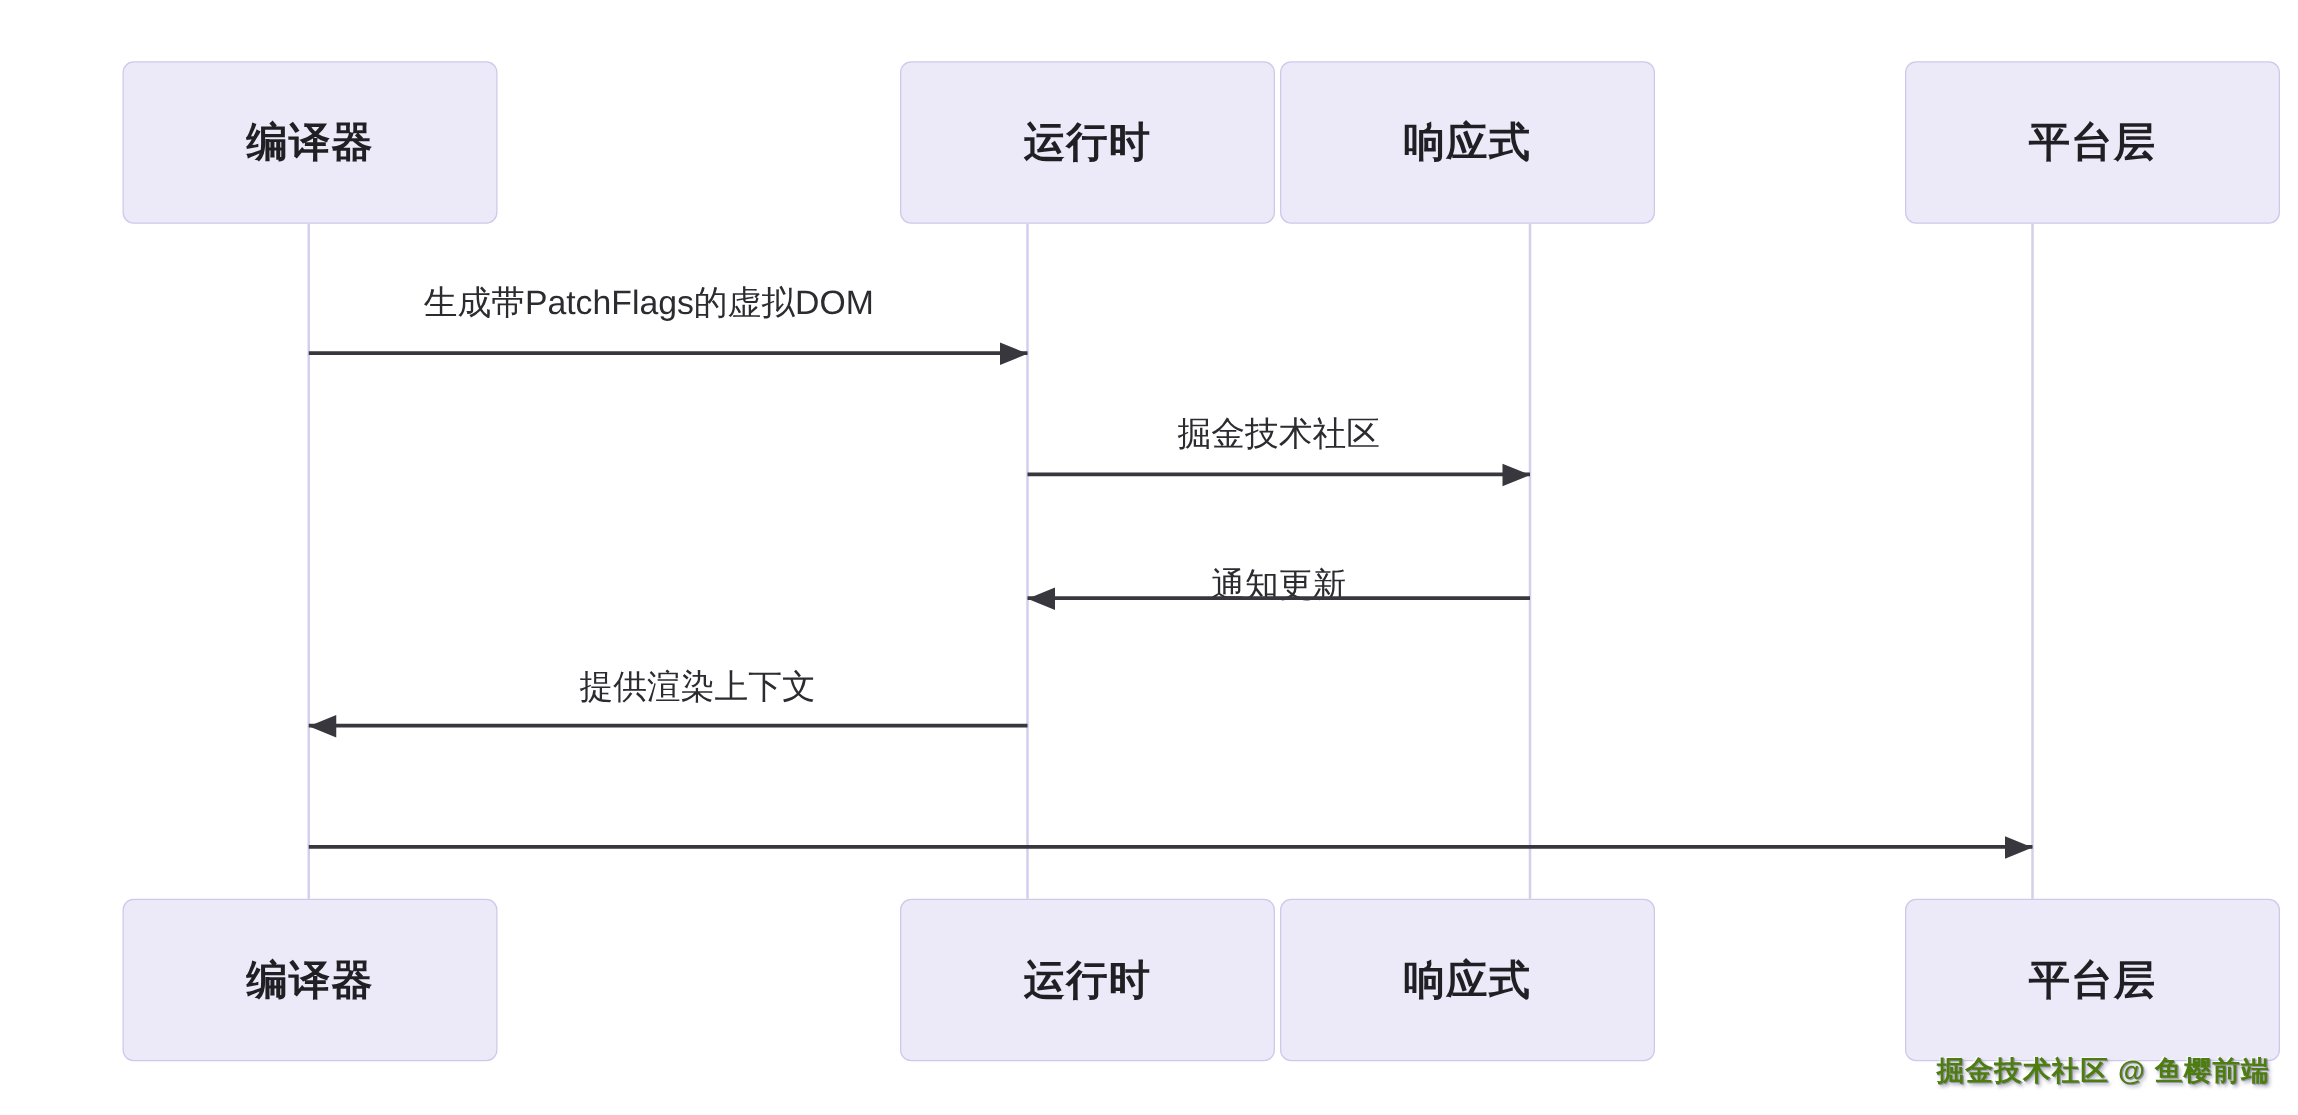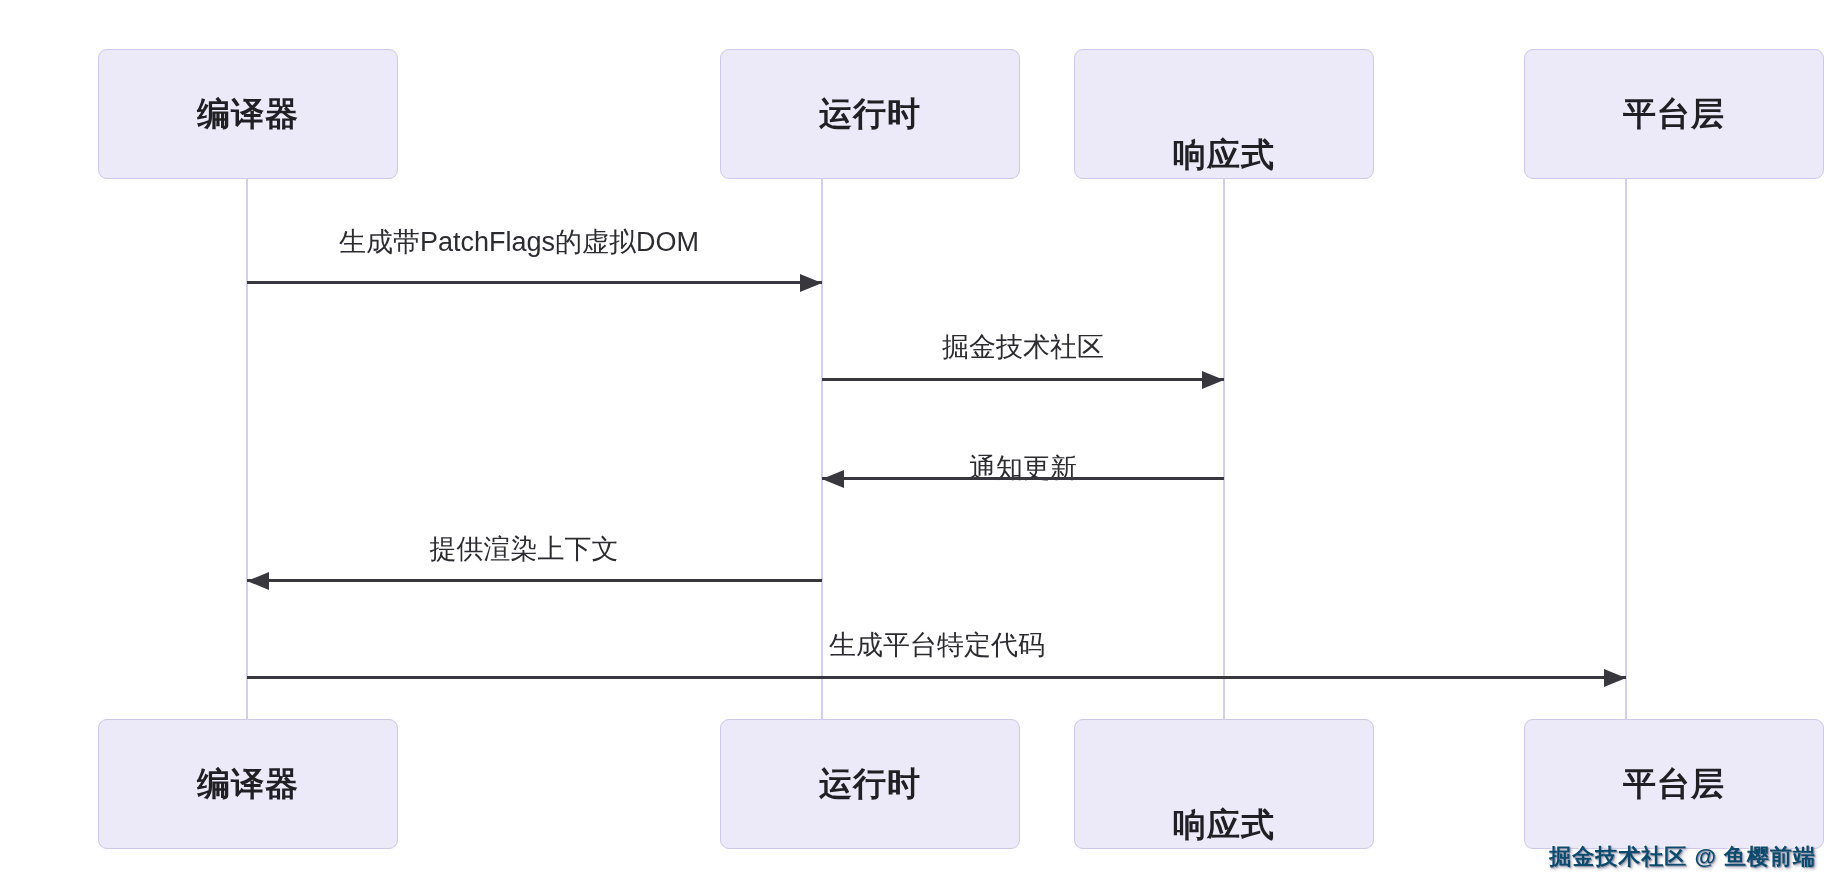--- a/index.html
+++ b/index.html
@@ -41,35 +41,35 @@
     justify-content: center;
     color: #1f1f24;
     font-size: 33px;
     font-weight: 600;
     letter-spacing: 1px;
   }
   .row-top    { top: 49px; }
   .row-bottom { top: 719px; }
   .col-1 { left: 98px; justify-content: center;  }
   .col-2 { left: 672px; margin-left: 48px; }
-  .col-3 { left: 1074px; align-items: flex-end; }
+  .col-3 { left: 1024px; }
   .col-4 { left: 1524px; }
   
   .msg-label {
     position: absolute;
     transform: translate(-50%, -50%);
     white-space: nowrap;
     color: #2b2b30;
     font-size: 27px;
     font-weight: 500;
   }
   .lbl-1 { left: 519px;  top: 242px; }
   .lbl-2 { left: 1023px; top: 347px; }
   .lbl-3 { left: 1023px; top: 448px; margin-top: 20px; }
-  .lbl-4 { left: 524px;  top: 549px; }
+  .lbl-4 { left: 558px;  top: 549px; }
   .lbl-5 { left: 937px;  top: 645px; }
   .msg-line {
     position: absolute;
     height: 3px;
     background: #37373d;
   }
   .line-1 { left: 247px; top: 281px; width: 575px;  }
   .line-2 { left: 822px; top: 378px; width: 402px;  }
   .line-3 { left: 822px; top: 477px; width: 402px;  }
   .line-4 { left: 247px; top: 579px; width: 575px;  }
@@ -89,21 +89,21 @@
   .head-4 { left: 247px;  top: 571.5px; }
   .head-5 { left: 1604px; top: 668.5px; }
   
   .watermark {
     position: absolute;
     top: 842px;
     right: 22px;
     font-size: 22px;
     font-weight: 700;
     letter-spacing: 1px;
-    color: #0c4a6e;
+    color: #4d7c0f;
     text-shadow:
       1px 1px 0 #9a98ad,
       2px 2px 3px rgba(110, 110, 140, 0.55),
       -1px -1px 1px rgba(255, 255, 255, 0.8);
     white-space: nowrap;
   }
 </style>
 </head>
 <body>
 
@@ -136,21 +136,20 @@
   <div class="arrowhead dir-right head-2"></div>
 
   <div class="msg-label lbl-3">通知更新</div>
   <div class="msg-line line-3"></div>
   <div class="arrowhead dir-left head-3"></div>
 
   <div class="msg-label lbl-4">提供渲染上下文</div>
   <div class="msg-line line-4"></div>
   <div class="arrowhead dir-left head-4"></div>
 
-  <div class="msg-label lbl-5">生成平台特定代码</div>
   <div class="msg-line line-5"></div>
   <div class="arrowhead dir-right head-5"></div>
 
   <div class="actor row-bottom col-1">
     <span>编译器</span>
   </div>
   <div class="actor row-bottom col-2">
     <span>运行时</span>
   </div>
   <div class="actor row-bottom col-3">

